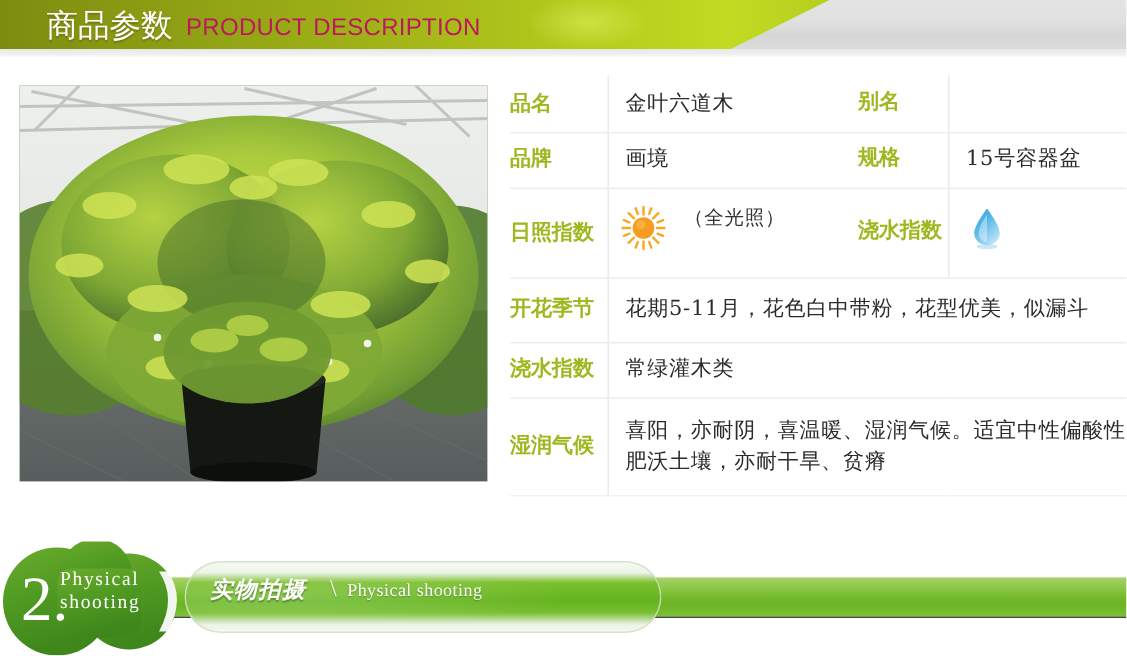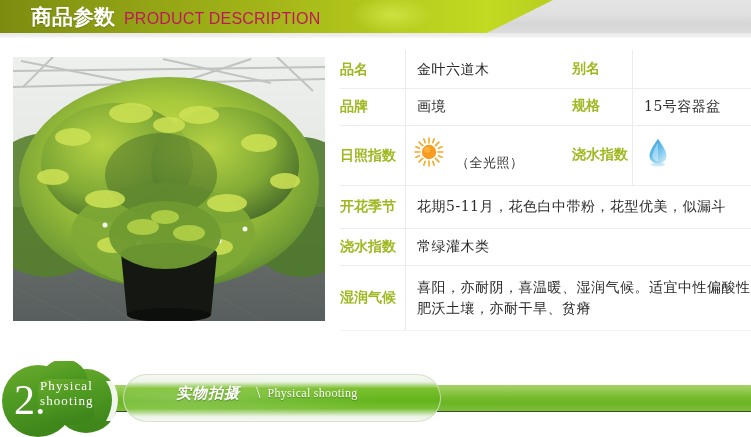--- a/index.html
+++ b/index.html
@@ -55,21 +55,21 @@
   #header-text {
     position: absolute;
     left: 31px; top: 1px;
     height: 33px;
     display: flex;
     align-items: center;
     white-space: nowrap;
   }
   #header-cn {
     font-family: "DejaVu Sans", "Liberation Sans", sans-serif;
-    font-weight: bold;
+    font-weight: normal;
     font-size: 21px;
     color: #ffffff;
     letter-spacing: 0px;
     line-height: 1;
     text-shadow: 0 1px 1px rgba(60,70,5,0.35);
   }
   #header-en {
     font-family: "Liberation Sans", "DejaVu Sans", sans-serif;
     font-size: 16px;
     color: #be185d;
@@ -127,21 +127,21 @@
   td.c3 { width: 60px; font-family: Liberation Mono, monospace; }
   td.c4 { width: 127px; }
   .rowh-38 { height: 38px; }
   .rowh-37 { height: 37px; }
   .rowh-60 { height: 60px; }
   .rowh-43 { height: 43px; }
   .rowh-65 { height: 65px; }
 
   .sun-cell {
     display: flex;
-    align-items: flex-end;
+    align-items: flex-start;
     padding-left: 8px;
   }
   .sun-note {
     font-family: "DejaVu Serif", "Liberation Serif", serif;
     font-size: 13px;
     color: #333;
     margin-left: 12px;
     letter-spacing: 0.5px;
   }
   .drop-cell { padding-left: 13px; }
@@ -182,21 +182,20 @@
   }
   #bottom-pill-text {
     position: absolute;
     left: 140px; top: 24px;
     height: 16px;
     display: flex;
     align-items: center;
     white-space: nowrap;
     color: #ffffff;
     text-shadow: 0 1px 1px rgba(40,70,10,0.45);
-    margin-left: 36px;
   }
   #pill-cn {
     font-family: "DejaVu Sans", "Liberation Sans", sans-serif;
     font-weight: bold;
     font-style: italic;
     font-size: 15px;
     letter-spacing: 1px;
   }
   #pill-slash {
     font-family: "Liberation Serif", serif;

